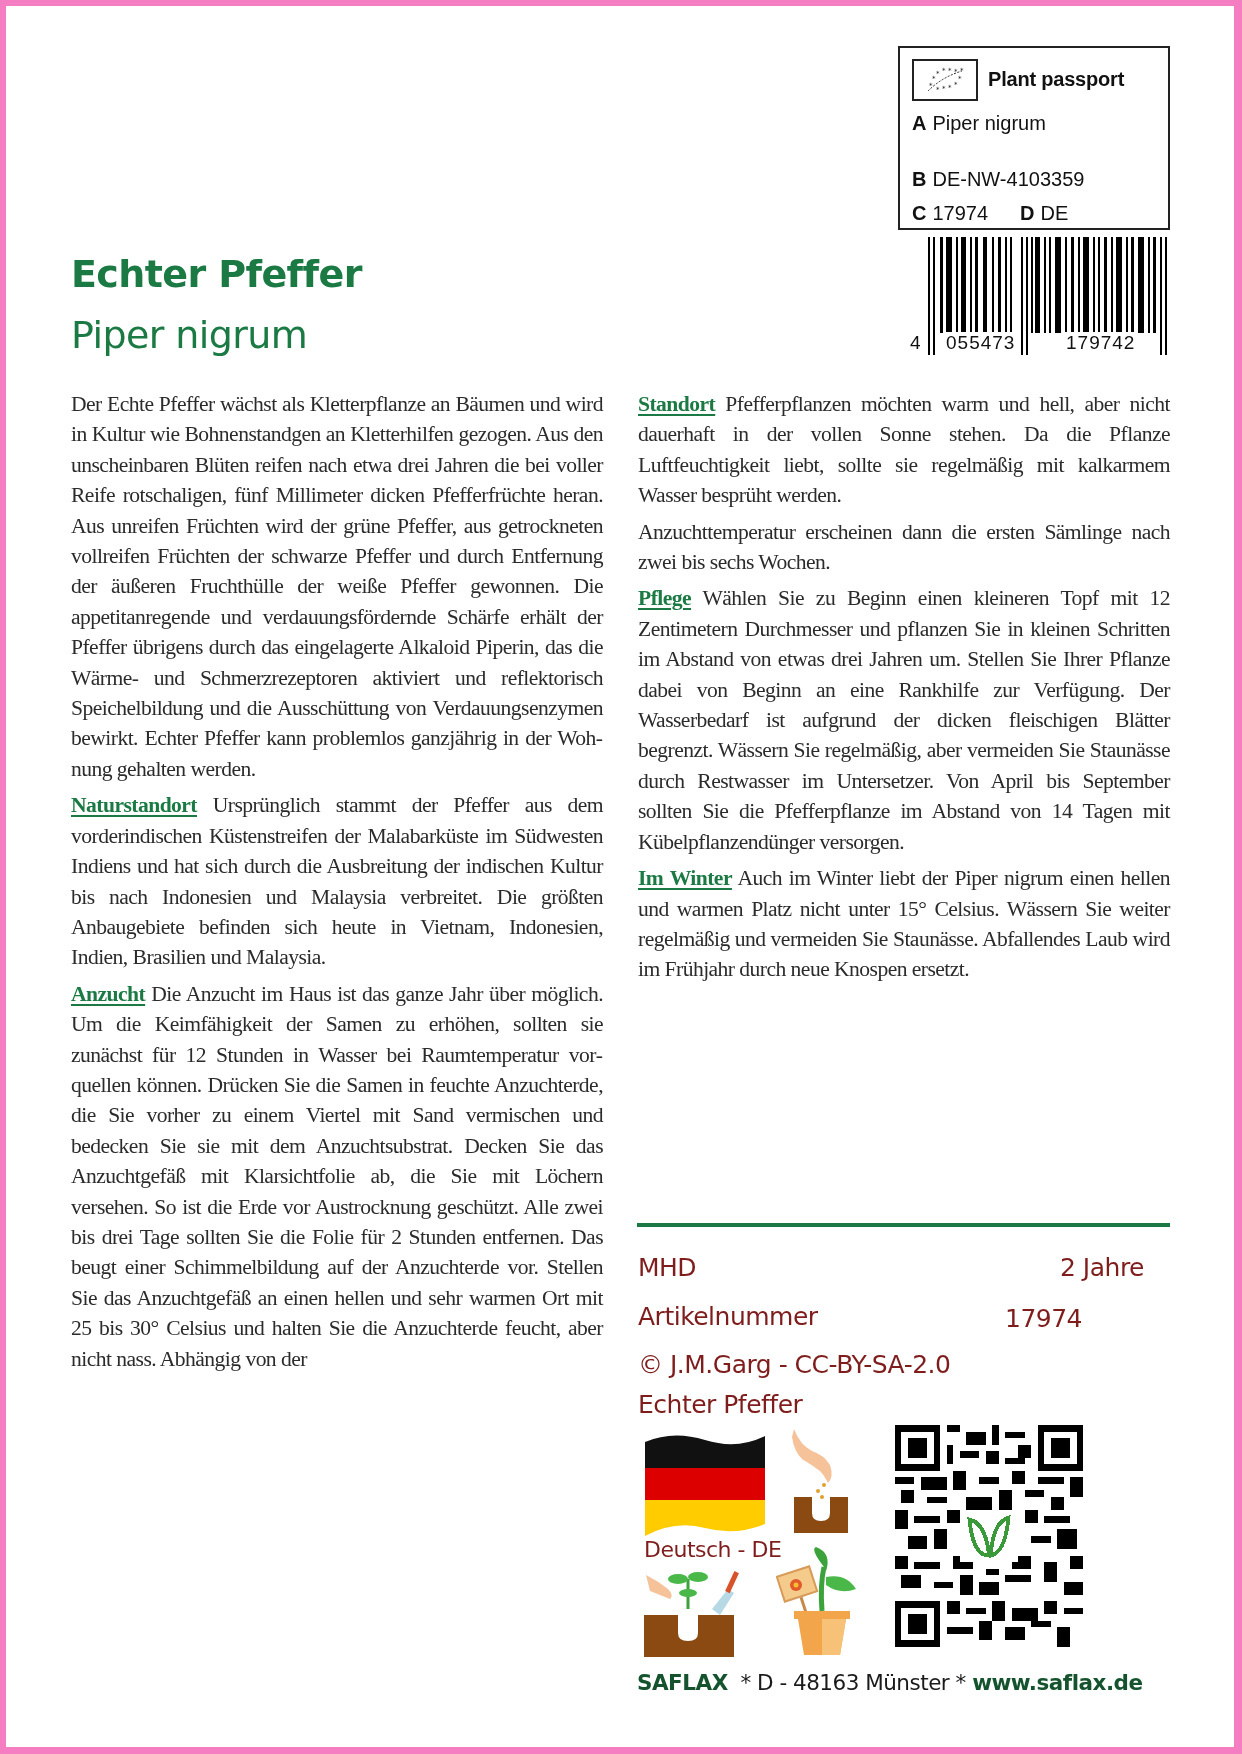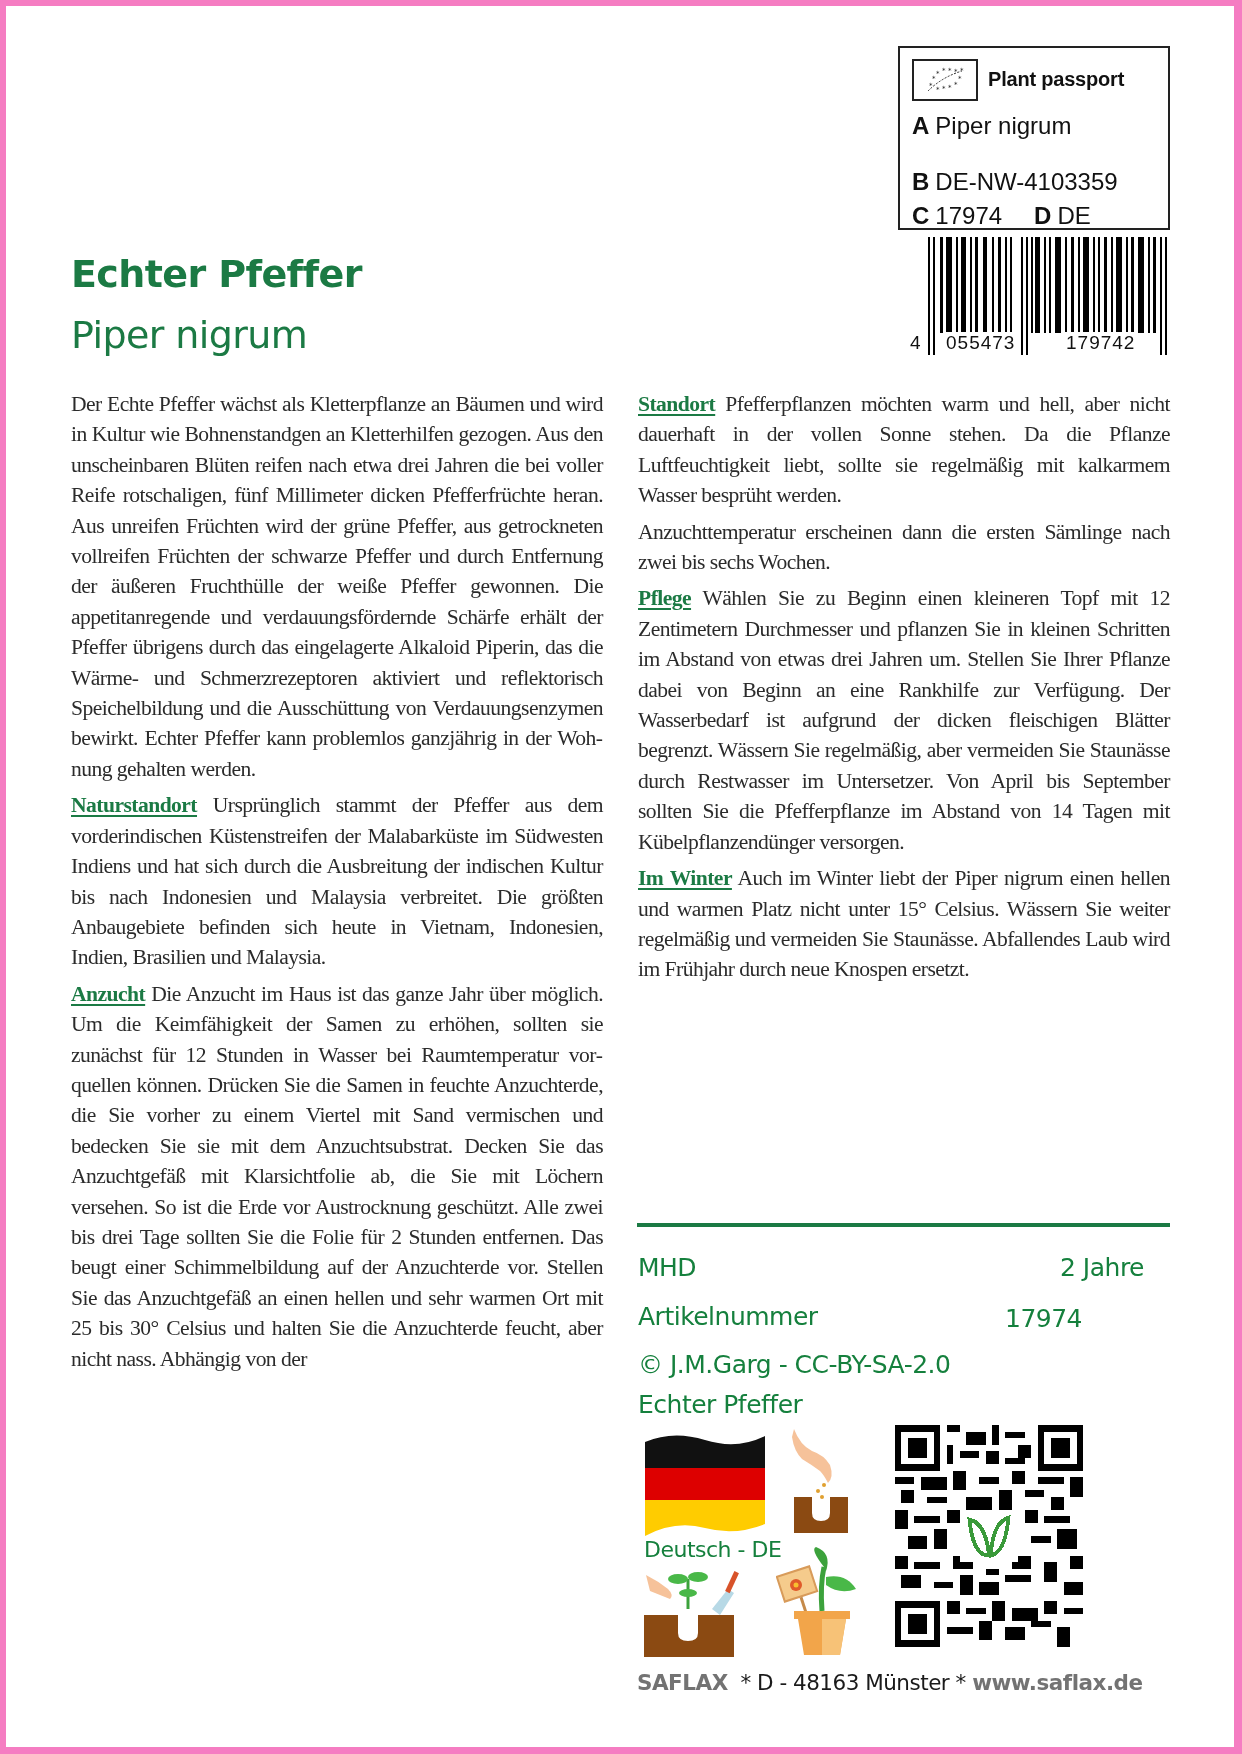--- a/index.html
+++ b/index.html
@@ -6,21 +6,21 @@
   body { width:1242px; height:1754px; background:#ffffff; position:relative; overflow:hidden;
          font-family:"DejaVu Sans","Liberation Sans",sans-serif; color:#2b2b2b; }
   .page-border { position:absolute; left:0; top:0; width:1242px; height:1754px; box-sizing:border-box;
                  border:6px solid #f57dc2; border-right-width:8px; border-bottom-width:7px; pointer-events:none; }
 
   
   .passport { position:absolute; left:898px; top:46px; width:272px; height:184px; box-sizing:border-box;
               border:2px solid #222; font-family:"Liberation Sans",sans-serif; color:#111; }
   .eu-logo { position:absolute; left:12px; top:11px; width:66px; height:42px; box-sizing:border-box; border:2px solid #222; }
   .passport-title { position:absolute; left:88px; top:20px; font-size:20px; font-weight:bold; letter-spacing:-0.2px; white-space:nowrap; }
-  .passport-row { position:absolute; left:12px; font-size:24px; white-space:nowrap; }
+  .passport-row { position:absolute; left:12px; font-size:20px; white-space:nowrap; }
   .passport-row b { font-weight:bold; margin-right:6px; }
   .row-a { top:64px; } .row-b { top:120px; } .row-c { top:154px; }
   .row-c .gap { display:inline-block; width:32px; }
 
   .barcode { position:absolute; left:908px; top:237px; width:262px; height:118px; }
   .barcode-digits { position:absolute; top:332px; font-family:"Liberation Sans",sans-serif; font-size:19px; color:#111; background:#fff; padding:0 2px; }
 
   
   .title { position:absolute; left:71px; top:252px; font-size:38px; font-weight:bold; color:#1b7a44;
            font-family:"DejaVu Sans",sans-serif; letter-spacing:-0.6px; white-space:nowrap; }
@@ -30,24 +30,24 @@
   
   .col { position:absolute; font-size:21.6px; line-height:30.4px; text-align:justify; hyphens:manual;
          font-family:Liberation Serif, serif; color:#2b2b2b; letter-spacing:-0.55px;margin-top:12px; }
   .col-left { left:71px; top:377px; width:532px; }
   .col-right { left:638px; top:377px; width:532px; }
   .col p { margin:0 0 6px 0; }
   .kw { color:#1b7a44; font-weight:bold; text-decoration:underline; text-decoration-thickness:1.5px; text-underline-offset:3px; }
 
   .rule { position:absolute; left:637px; top:1223px; width:533px; height:4px; background:#1b7a44; }
 
-  .info { position:absolute; font-family:"DejaVu Sans",sans-serif; font-size:25px; color:#15803d; letter-spacing:-0.5px; white-space:nowrap; }
+  .info { position:absolute; font-family:"DejaVu Sans",sans-serif; font-size:25px; color:#7f1d1d; letter-spacing:-0.5px; white-space:nowrap; }
 
   .footer { position:absolute; left:637px; top:1670px; font-family:"DejaVu Sans",sans-serif; font-size:21.5px; color:#1a1a1a; white-space:nowrap; letter-spacing:-0.5px; }
-  .footer .brand, .footer .url { color:#737373; font-weight:bold; }
+  .footer .brand, .footer .url { color:#14532d; font-weight:bold; }
 
   .icon-box { position:absolute; }
 </style>
 </head>
 <body>
 
 <div class="page-border"></div>
 
 <div class="passport">
   <div class="eu-logo">

